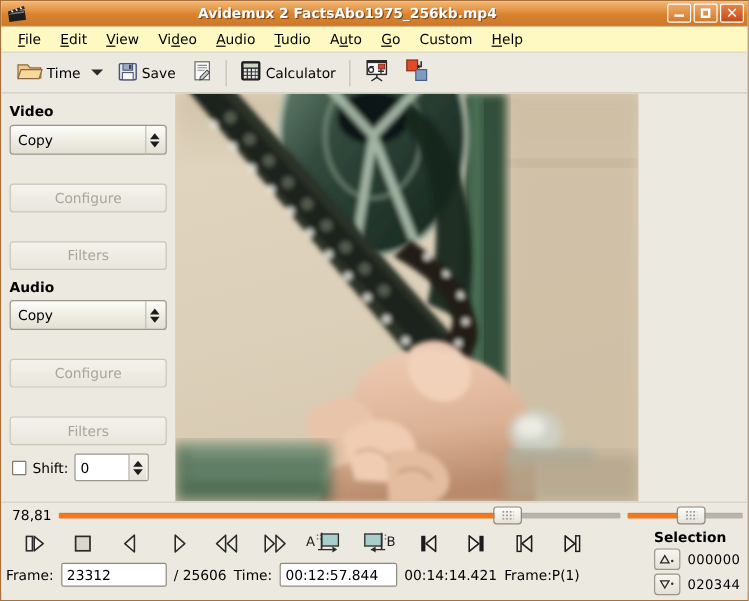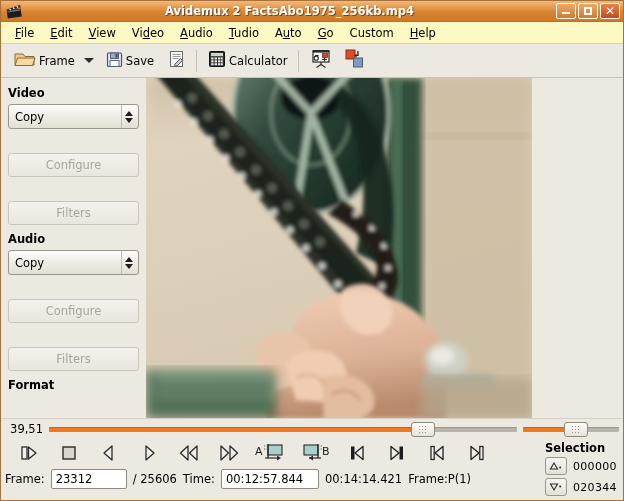--- a/index.html
+++ b/index.html
@@ -290,21 +290,21 @@
   .field {
     background: #fff;
     border: 1px solid #8e8a7e;
     border-radius: 2px;
     height: 20px;
     display: flex; align-items: center;
     padding: 0 4px;
     font-size: 11.5px;
     color: #000;
   }
-  #frame-field { width: 76px; }
+  #frame-field { width: 88px; }
   #time-field { width: 98px; text-align: center; }
 
   
   #selection {
     position: absolute;
     right: 0; top: 22px;
     width: 84px;
     padding-left: 6px;
   }
   #sel-title { font-weight: bold; font-size: 11.5px; color: #000; margin-bottom: 2px; }
@@ -367,21 +367,21 @@
 
   <div id="toolbar">
 
     <div class="tb-btn">
       <span>
         <svg width="22" height="20" viewBox="0 0 22 20">
           <path d="M1 5 L9 5 L11 7.5 L20 7.5 L20 16 L1 16 Z" fill="#f2c98a" stroke="#8a6a3a" stroke-width="1"></path>
           <path d="M3.5 9 L21 9 L18.5 16.5 L1 16.5 Z" fill="#f7d9a0" stroke="#8a6a3a" stroke-width="1"></path>
         </svg>
       </span>
-      <span class="tb-label">Frame</span>
+      <span class="tb-label">Time</span>
     </div>
     <div class="tb-arrow"></div>
 
     <div class="tb-btn">
       <span>
         <svg width="17" height="17" viewBox="0 0 17 17">
           <rect x="1.5" y="2" width="14" height="13.5" rx="1" fill="#e8eaf0" stroke="#4a5670" stroke-width="1.2"></rect>
           <rect x="4.5" y="2" width="8" height="5.5" fill="#9fa9bf" stroke="#4a5670" stroke-width="0.9"></rect>
           <rect x="9.5" y="3" width="2" height="3.5" fill="#3c4457"></rect>
           <rect x="4" y="9.5" width="9" height="6" fill="#fbfbfc" stroke="#4a5670" stroke-width="0.9"></rect>
@@ -478,22 +478,32 @@
       <div class="combo">
         <span>Copy</span>
         <span class="spin">
           <span class="sp-up"></span>
             <span class="sp-dn"></span>
         </span>
       </div>
       <div class="btn-disabled">Configure</div>
       <div class="btn-disabled">Filters</div>
 
-
-      <div class="sec-title">Format</div>
+      <div class="shift-row">
+        <span class="chk"></span>
+        <span class="shift-label">Shift:</span>
+        <span class="spinbox">
+          <span>0</span>
+          <span class="spin">
+            <span class="sp-up"></span>
+              <span class="sp-dn"></span>
+          </span>
+        </span>
+      </div>
+
     </div>
 
     <div id="video-area">
       <div id="video-frame">
         <svg viewBox="0 0 386 340" preserveAspectRatio="none">
           <defs>
             <linearGradient id="wallg" x1="0" y1="0" x2="0.3" y2="1">
               <stop offset="0%" stop-color="#e3d6c0"></stop>
               <stop offset="55%" stop-color="#ddd0ba"></stop>
               <stop offset="100%" stop-color="#d6c8b0"></stop>
@@ -608,21 +618,21 @@
           </g>
           <rect x="276" y="300" width="110" height="40" fill="#b4a68c" filter="url(#soft3)" opacity="0.8"></rect>
         </svg>
       </div>
     </div>
   </div>
 
   <div id="bottom">
 
     <div id="slider-row">
-      <div id="zoom-label">39,51</div>
+      <div id="zoom-label">78,81</div>
       <div class="track" id="track-main">
         <div class="rail-filled" style="width:80%"></div>
         <div class="rail-empty" style="width:20%"></div>
         <div class="grip" style="left:calc(80% - 12px)">
           <div class="grip-dots"></div>
         </div>
       </div>
       <div class="track" id="track-small">
         <div class="rail-filled" style="width:55%"></div>
         <div class="rail-empty" style="width:45%"></div>

